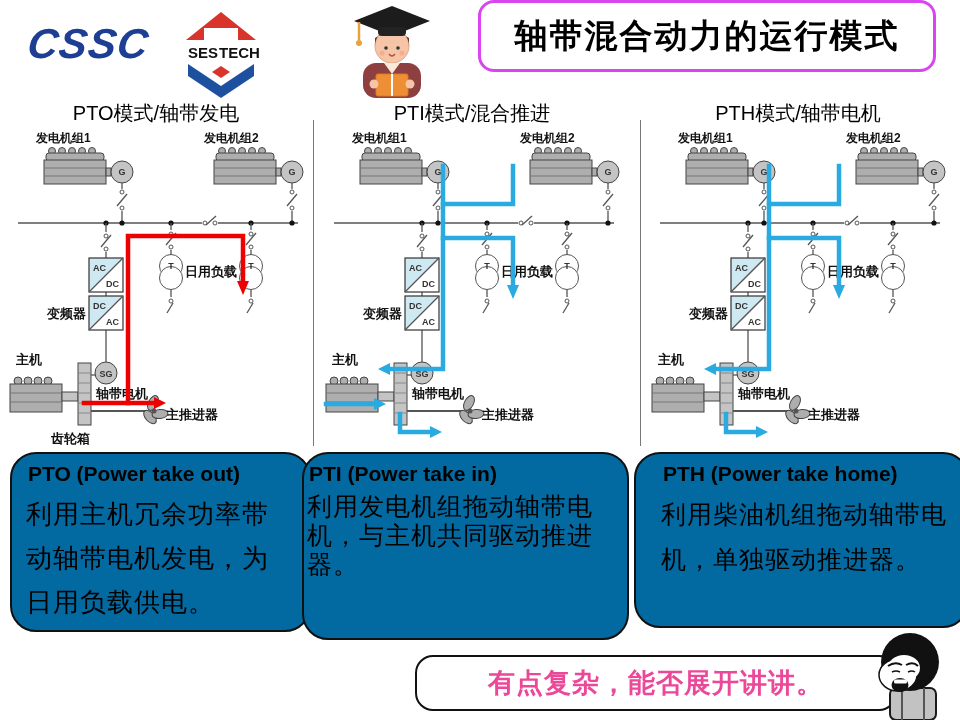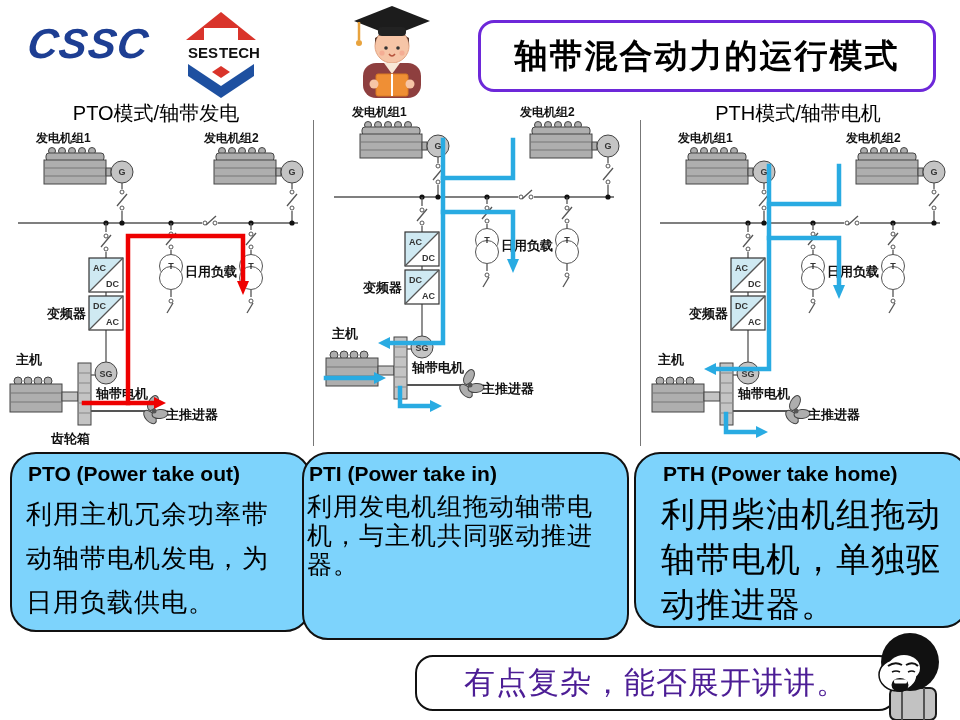--- a/index.html
+++ b/index.html
@@ -3,21 +3,21 @@
 <meta charset="utf-8">
 <style>
   html,body{margin:0;padding:0;background:#888;}
   .slide{position:relative;width:960px;height:720px;background:#fff;overflow:hidden;
          font-family:"Liberation Sans","DejaVu Sans",sans-serif;}
   .abs{position:absolute;}
 
   
   .cssc{left:28px;top:20px;font-size:42px;font-weight:bold;font-style:italic;
         color:#1d3e93;letter-spacing:1px;transform:skewX(-8deg);}
-  .title-box{left:478px;top:20px;width:452px;height:66px;border:3px solid #6d28d9;
+  .title-box{left:478px;top:0;width:452px;height:66px;border:3px solid #d946ef;
              border-radius:16px;display:flex;align-items:center;justify-content:center;}
   .title-box span{font-size:33px;font-weight:bold;color:#000;letter-spacing:2px;}
 
   
   .col{top:100px;width:300px;}
   .col-t{font-size:20px;font-weight:normal;color:#000;text-align:center;height:26px;}
   .divider{top:120px;width:1px;height:326px;background:#777;}
 
   svg text{font-family:"Liberation Sans","DejaVu Sans",sans-serif;font-weight:bold;fill:#111;}
   .lbl{font-size:13px;}
@@ -27,34 +27,34 @@
   .w2{stroke:#555;stroke-width:2;fill:none;}
   .sw{fill:#fff;stroke:#555;stroke-width:1;}
   .dot{fill:#111;}
   .mech{fill:#aeaeae;stroke:#444;stroke-width:1;}
   .mech2{fill:#c4c4c4;stroke:#444;stroke-width:1;}
   .tri{fill:#cfe9f2;}
   .box{fill:none;stroke:#333;stroke-width:1.2;}
   .flow{fill:none;stroke-width:4.5;stroke-linecap:square;}
 
   
-  .bubble{border:2.5px solid #111;border-radius:26px;background:#7dd3fc;padding:6px 0 0 14px;}
+  .bubble{border:2.5px solid #111;border-radius:26px;background:#0369a1;padding:6px 0 0 14px;}
   .bub-t{font-size:21px;font-weight:bold;color:#000;margin:2px 0 6px 2px;}
   .bub-b{font-weight:normal;color:#000;letter-spacing:1px;}
   .b1{left:10px;top:452px;width:283px;height:170px;}
   .b1 .bub-b{font-size:26px;line-height:44px;width:254px;}
   .b2{left:302px;top:452px;width:320px;height:178px;padding-left:3px;}
   .b2 .bub-b{font-size:25px;line-height:29px;width:290px;}
   .b3{left:634px;top:452px;width:306px;height:166px;padding-left:25px;}
-  .b3 .bub-b{font-size:34px;line-height:45px;width:288px;}
+  .b3 .bub-b{font-size:25px;line-height:45px;width:288px;}
 
   
   .q-bubble{left:415px;top:655px;width:478px;height:52px;border:2.5px solid #111;
             border-radius:18px;background:#fff;display:flex;align-items:center;justify-content:center;}
-  .q-bubble span{font-size:31px;font-weight:normal;letter-spacing:1px;color:#4c1d95;}
+  .q-bubble span{font-size:27px;font-weight:bold;letter-spacing:1px;color:#ec4899;}
 </style>
 </head>
 <body>
 
 <div class="slide">
 
   <div class="abs cssc">CSSC</div>
 
   <svg class="abs" style="left:176px;top:10px" width="90" height="88" viewBox="0 0 90 88">
     <polygon points="45,2 80,30 62,30 62,18 28,18 28,30 10,30" fill="#d9342b"></polygon>
@@ -220,20 +220,21 @@
         <polygon points="148,271 148,283 160,277" fill="#ee0000"></polygon>
         <path class="flow" d="M122,277 V110 H237 V157" stroke="#ee0000"></path>
         <polygon points="231,155 243,155 237,169" fill="#ee0000"></polygon>
       </g>
     </svg>
   </div>
 
   <div class="abs divider" style="left:313px"></div>
 
   <div class="abs col" style="left:322px">
+    <div class="col-t">PTI模式/混合推进</div>
     <svg width="300" height="330" viewBox="0 0 300 330">
       <g>
         <circle class="mech" cx="46" cy="25" r="3.5"></circle>
           <circle class="mech" cx="56" cy="25" r="3.5"></circle>
           <circle class="mech" cx="66" cy="25" r="3.5"></circle>
           <circle class="mech" cx="76" cy="25" r="3.5"></circle>
           <circle class="mech" cx="86" cy="25" r="3.5"></circle>
         <rect class="mech" x="40" y="27" width="58" height="8" rx="3"></rect>
         <rect class="mech" x="38" y="34" width="62" height="24"></rect>
         <line x1="38" y1="42" x2="100" y2="42" stroke="#777"></line>

